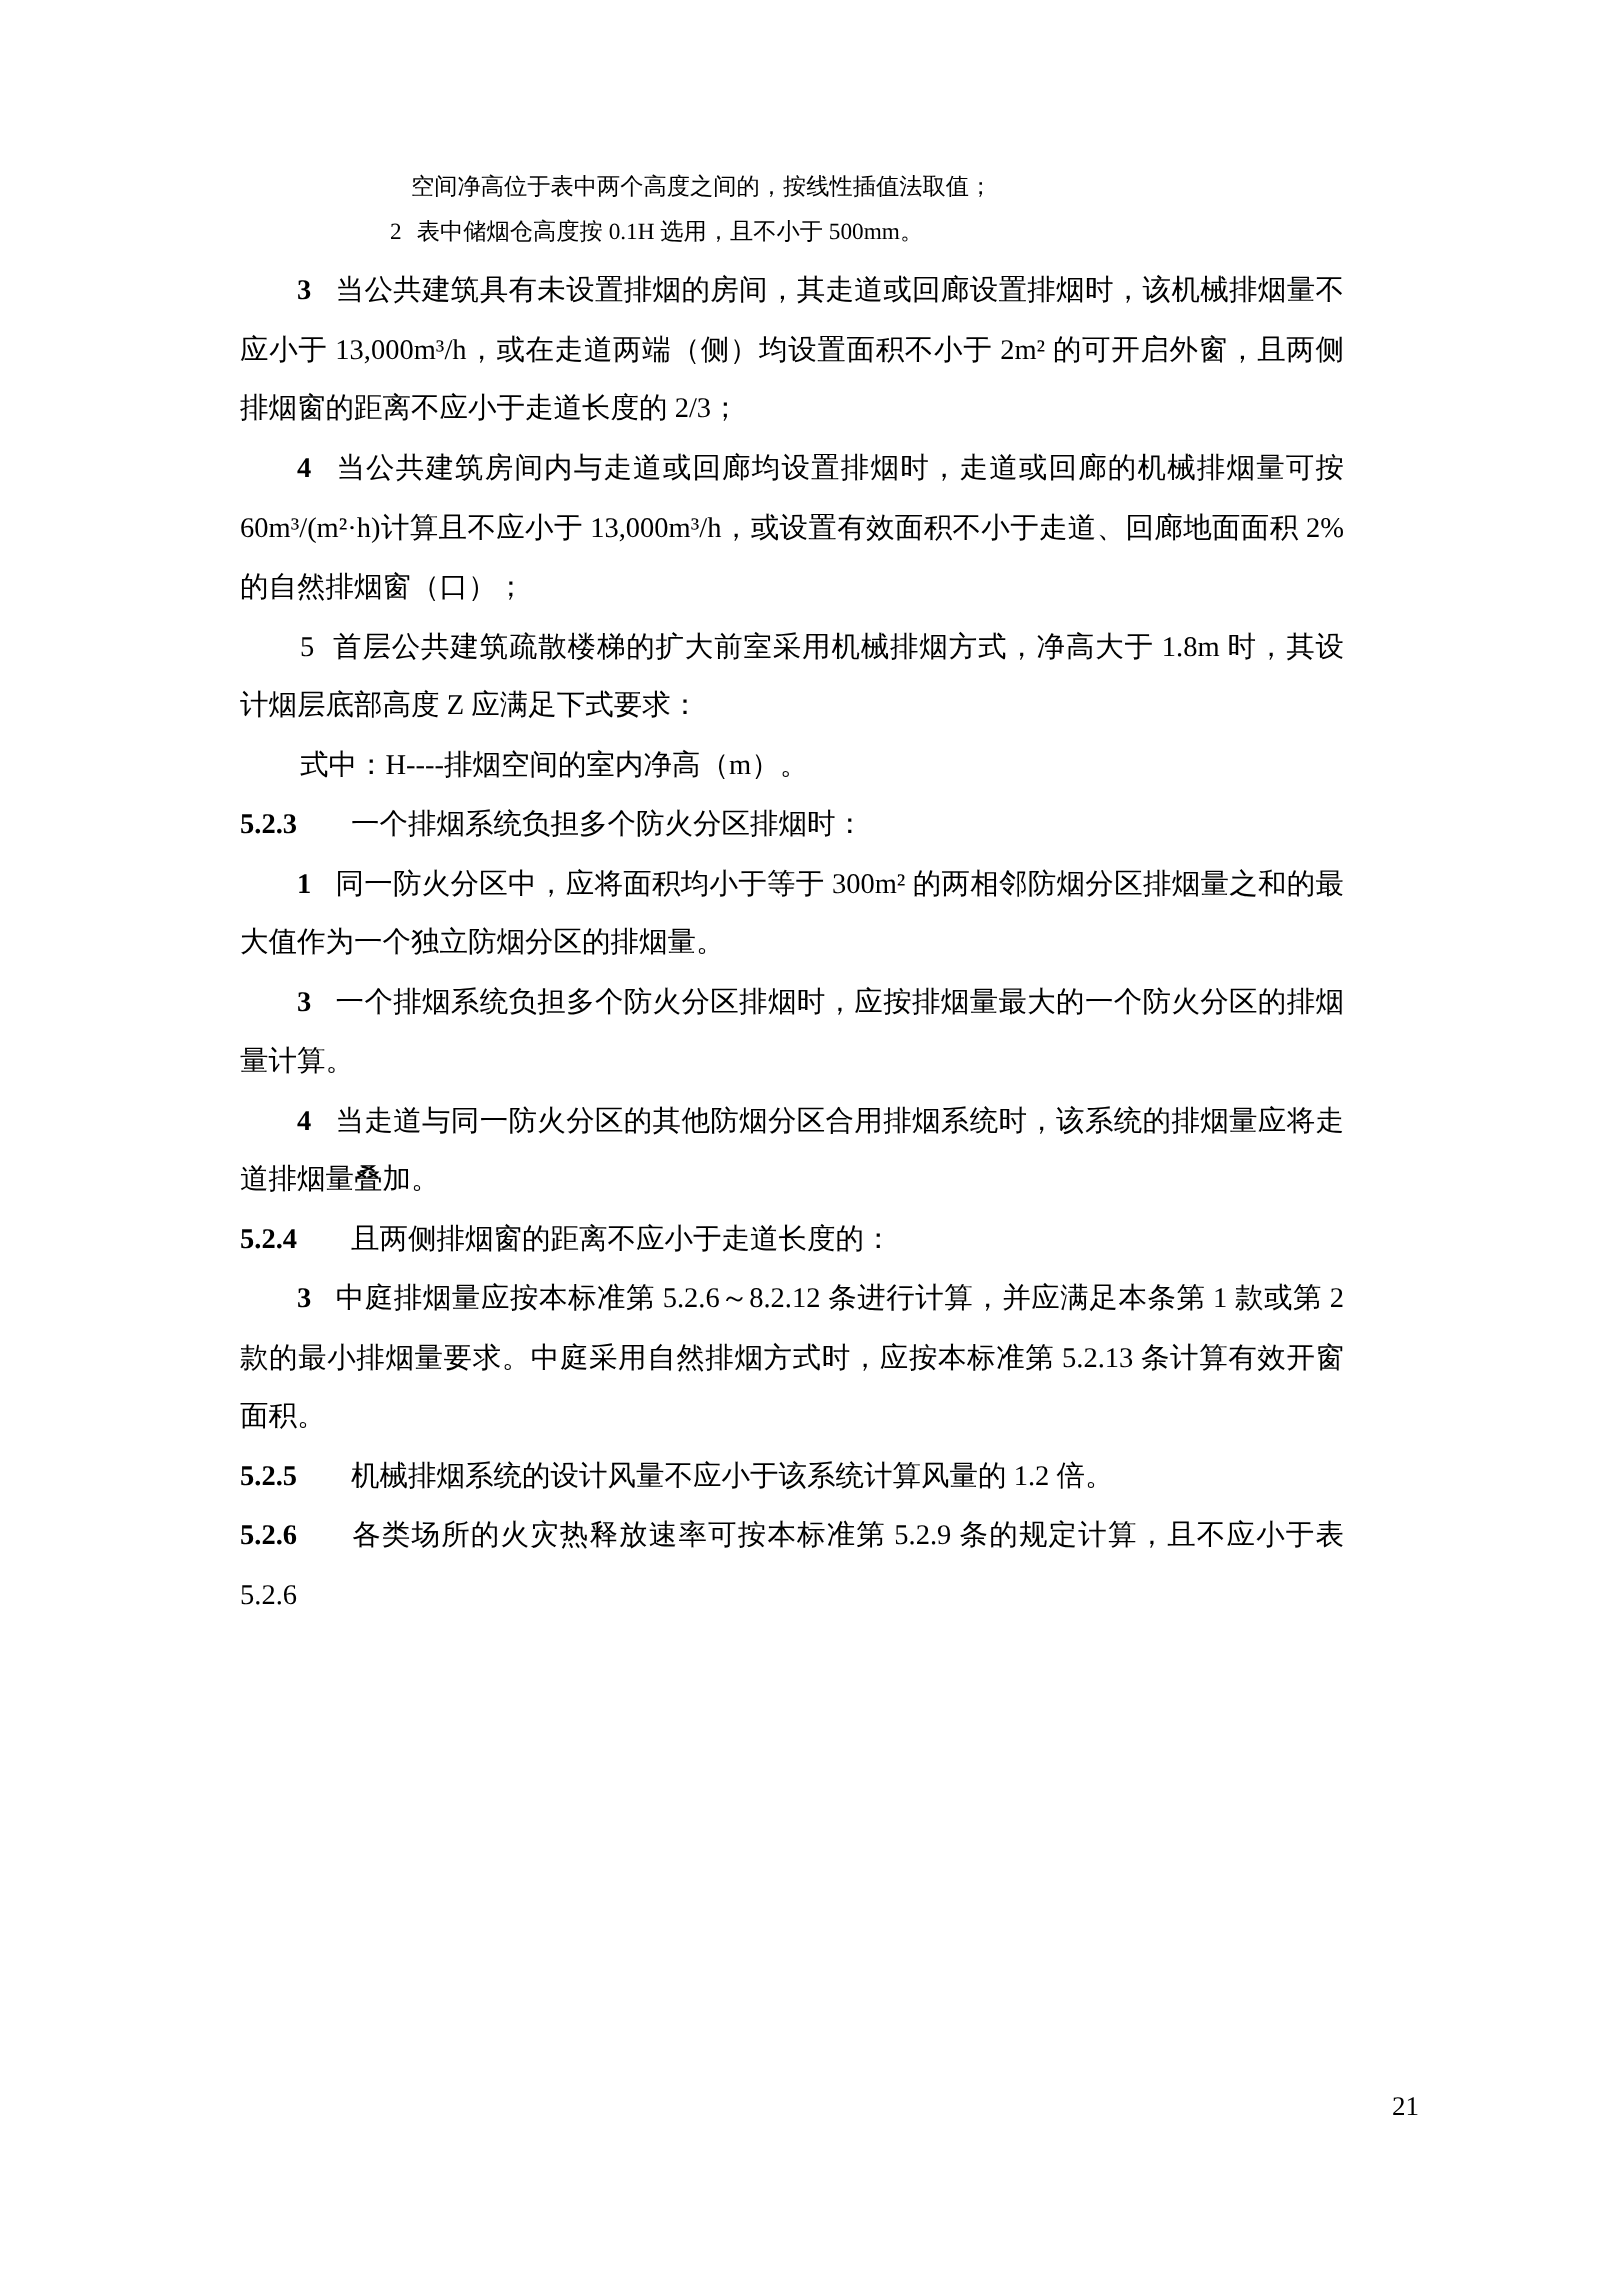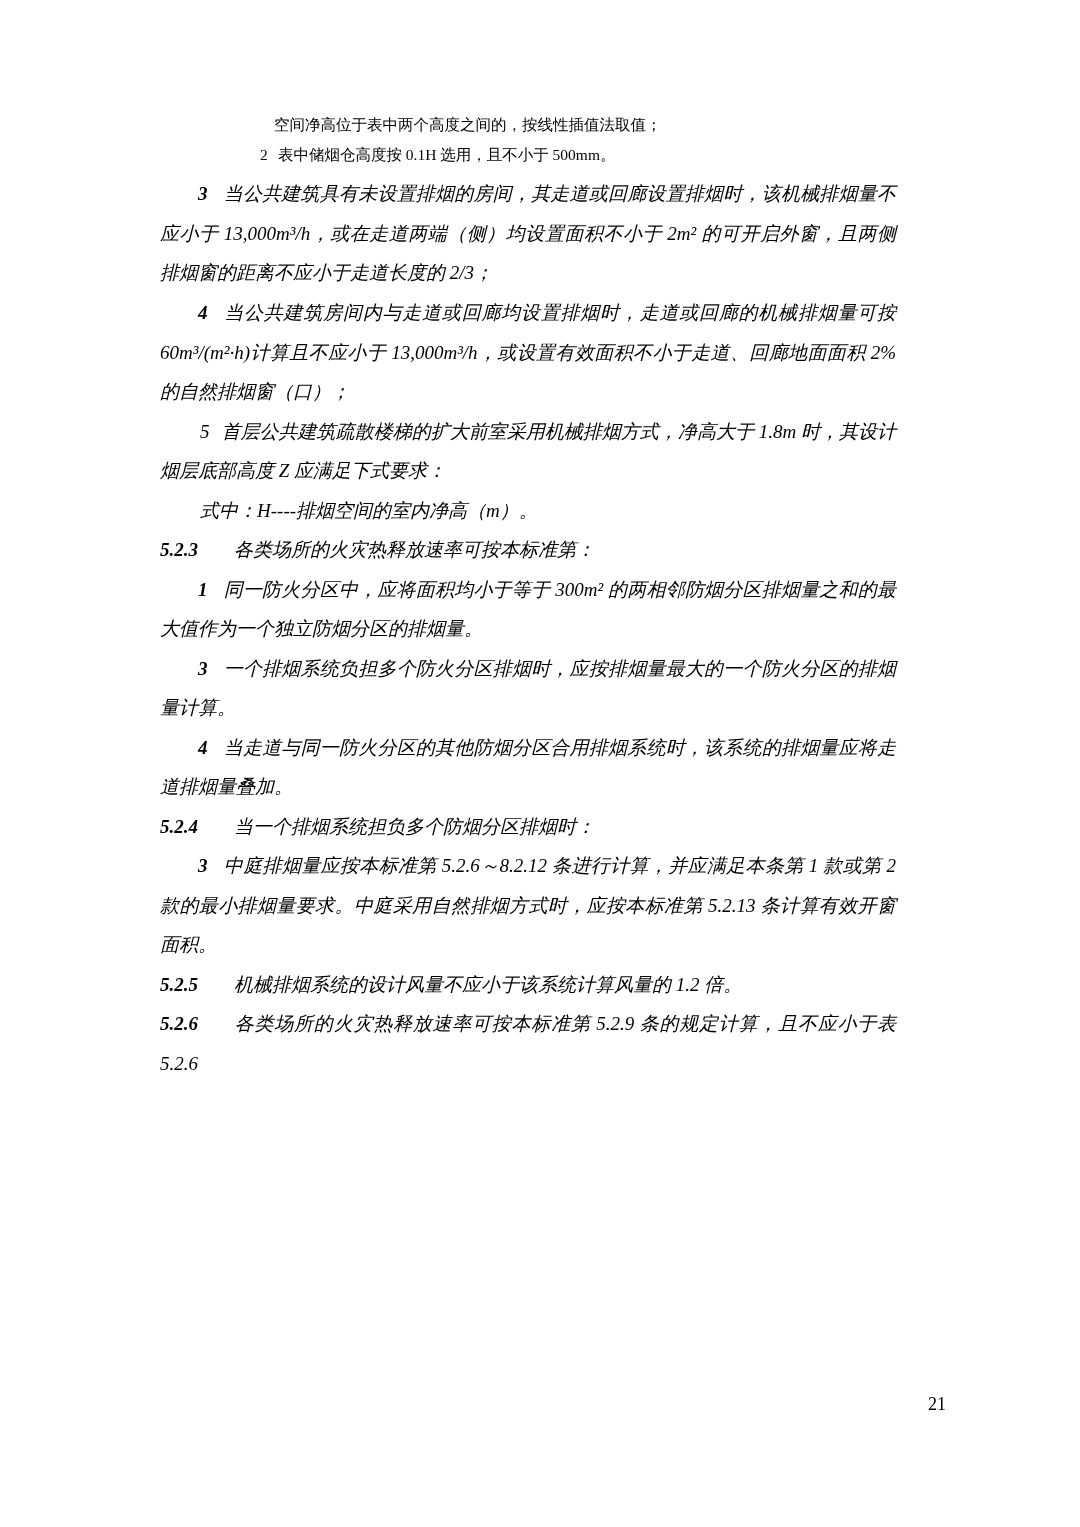--- a/index.html
+++ b/index.html
@@ -37,21 +37,20 @@
   }
   p {
     margin: 0;
     font-size: 19px;
     line-height: 2.08;
     text-align: justify;
     text-justify: inter-ideograph;
   }
   .para {
     text-indent: 0;
-    font-style: italic;
   }
   .lead-num {
     display: inline-block;
     font-weight: bold;
     padding-left: 38px;
     padding-right: 16px;
   }
   .lead-num-plain {
     display: inline-block;
     padding-left: 40px;
@@ -113,38 +112,38 @@
   </p>
 
   <p class="para">
     <span class="lead-num-plain">5</span><span>首层公共建筑疏散楼梯的扩大前室采用机械排烟方式，净高大于 1.8m 时，其设计烟层底部高度 Z 应满足下式要求：</span>
   </p>
 
 
   <p class="para where-row">式中：H----排烟空间的室内净高（m）。</p>
 
   <p class="para">
-    <span class="clause-num">5.2.3</span><span>各类场所的火灾热释放速率可按本标准第：</span>
+    <span class="clause-num">5.2.3</span><span>一个排烟系统负担多个防火分区排烟时：</span>
   </p>
 
   <p class="para">
     <span class="lead-num">1</span><span>同一防火分区中，应将面积均小于等于 300m² 的两相邻防烟分区排烟量之和的最大值作为一个独立防烟分区的排烟量。</span>
   </p>
 
 
   <p class="para">
     <span class="lead-num">3</span><span>一个排烟系统负担多个防火分区排烟时，应按排烟量最大的一个防火分区的排烟量计算。</span>
   </p>
 
   <p class="para">
     <span class="lead-num">4</span><span>当走道与同一防火分区的其他防烟分区合用排烟系统时，该系统的排烟量应将走道排烟量叠加。</span>
   </p>
 
   <p class="para">
-    <span class="clause-num">5.2.4</span><span>当一个排烟系统担负多个防烟分区排烟时：</span>
+    <span class="clause-num">5.2.4</span><span>且两侧排烟窗的距离不应小于走道长度的：</span>
   </p>
 
 
 
   <p class="para">
     <span class="lead-num">3</span><span>中庭排烟量应按本标准第 5.2.6～8.2.12 条进行计算，并应满足本条第 1 款或第 2 款的最小排烟量要求。中庭采用自然排烟方式时，应按本标准第 5.2.13 条计算有效开窗面积。</span>
   </p>
 
   <p class="para">
     <span class="clause-num">5.2.5</span><span>机械排烟系统的设计风量不应小于该系统计算风量的 1.2 倍。</span>

